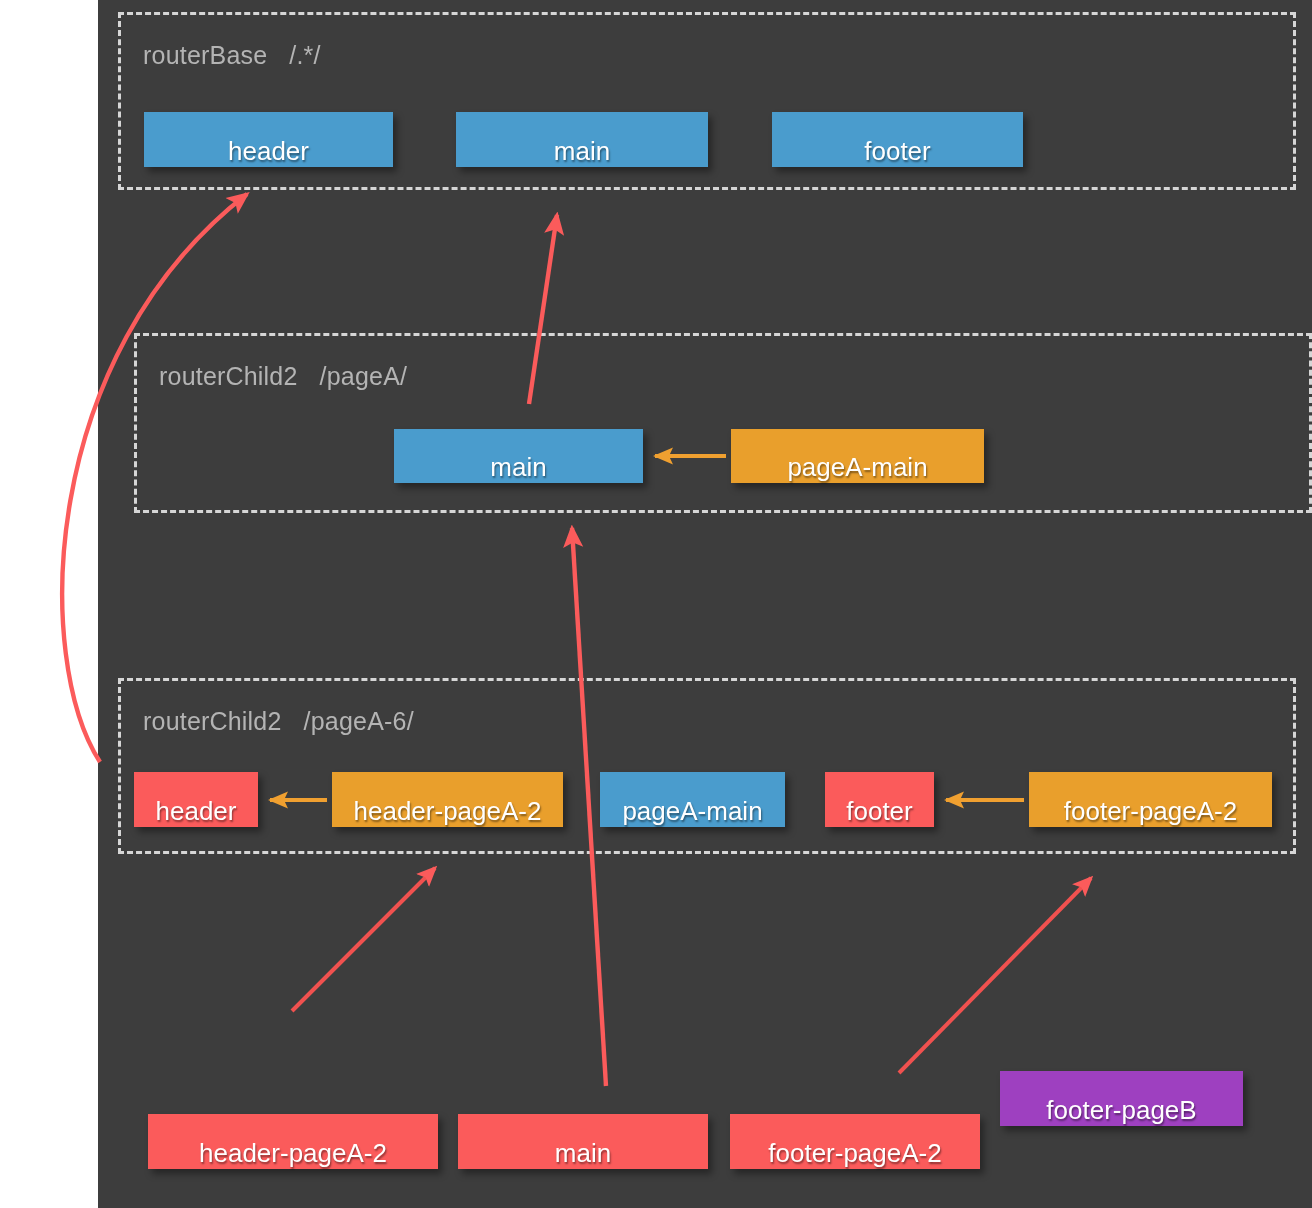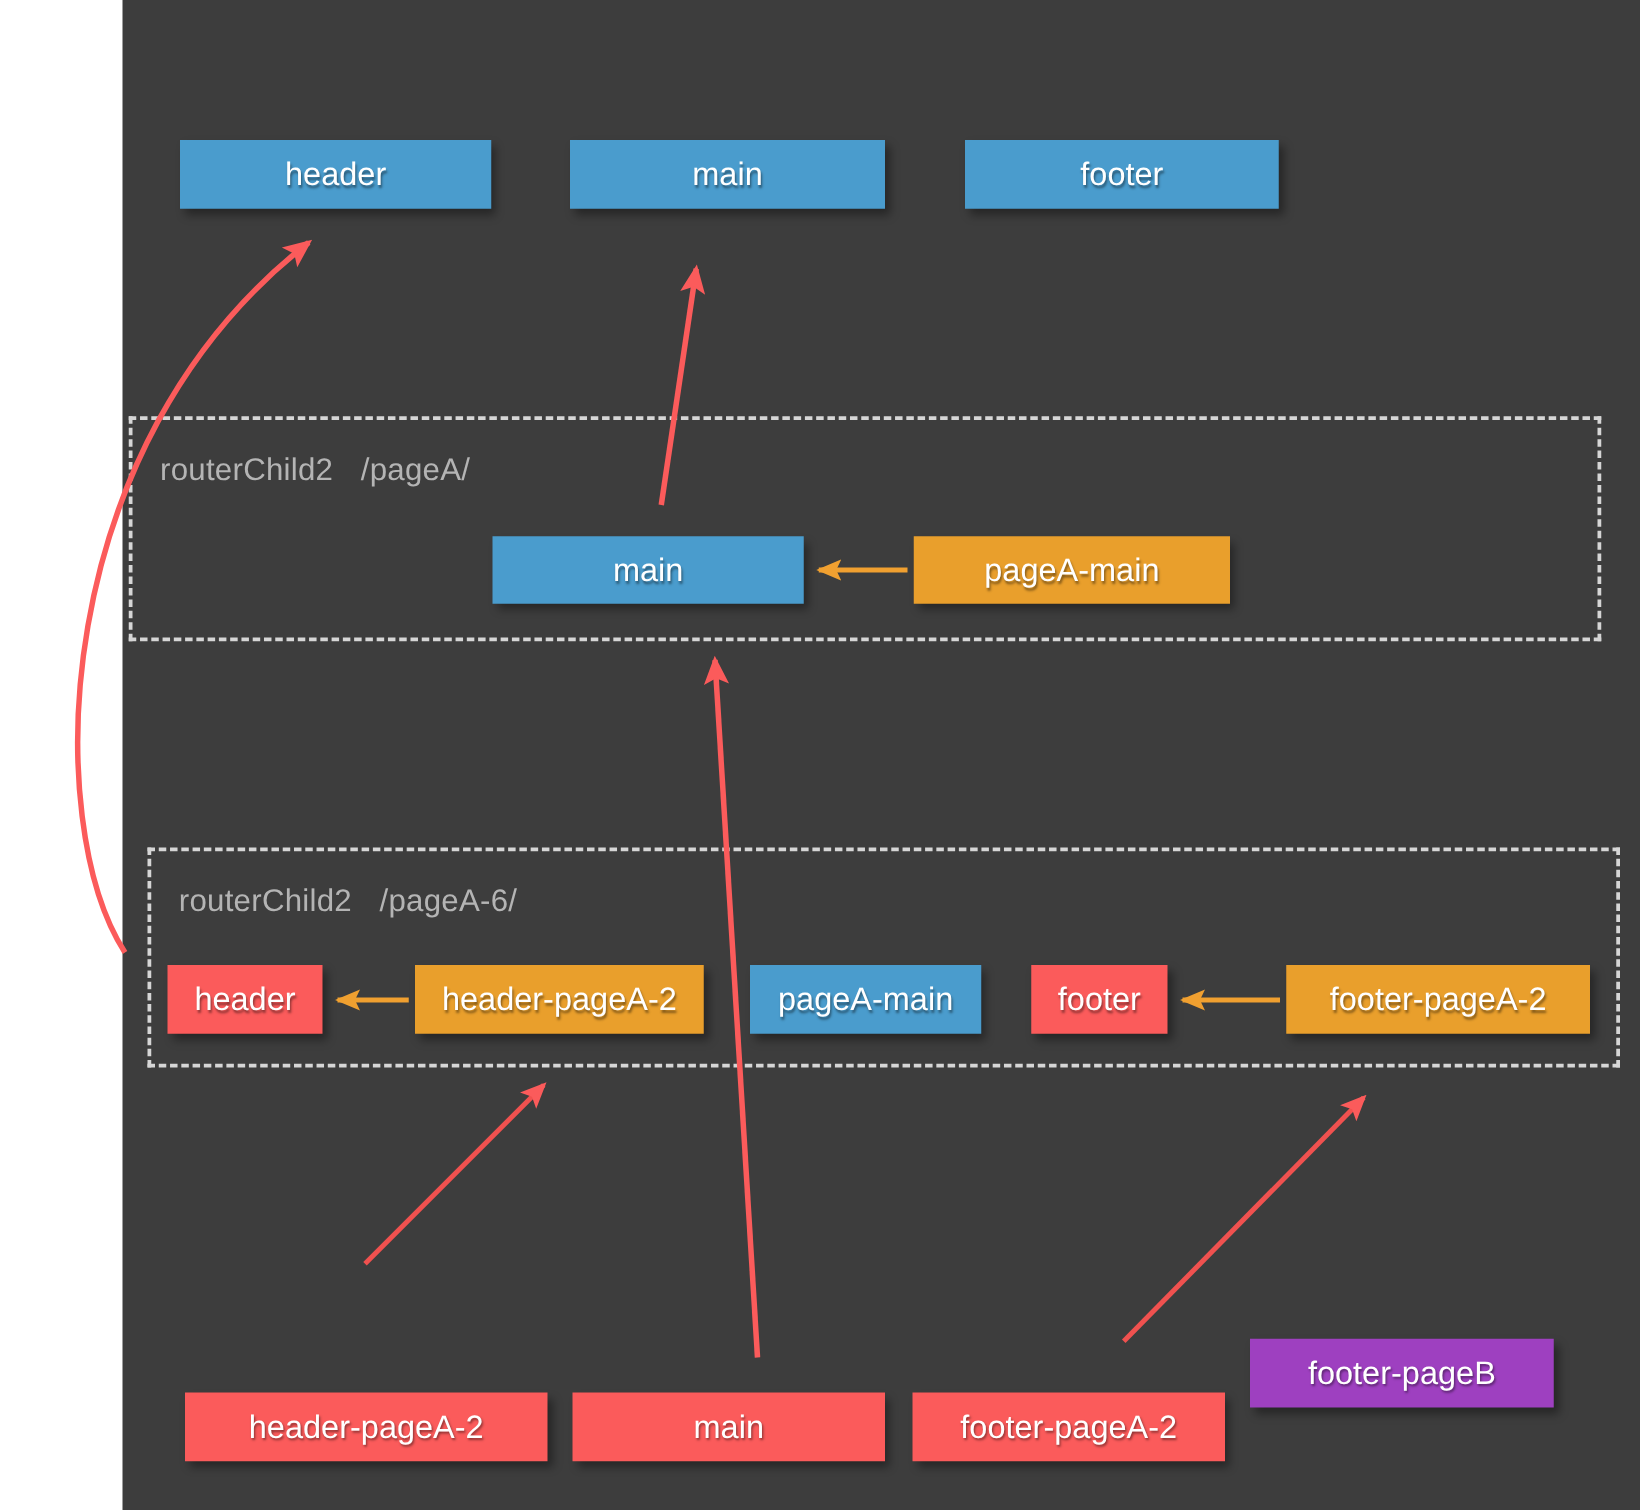--- a/index.html
+++ b/index.html
@@ -41,21 +41,21 @@
     letter-spacing: 0.2px;
   }
   .panel-title .route {
     margin-left: 22px;
   }
   
   .node {
     position: absolute;
     box-sizing: border-box;
     display: flex;
-    align-items: center;
+    align-items: flex-end;
     justify-content: center;
     color: #ffffff;
     font-size: 26px;
     text-shadow: 1px 2px 2px rgba(0,0,0,0.45);
     box-shadow: 4px 5px 7px rgba(0,0,0,0.38);
     white-space: nowrap;
     user-select: none;
   }
   .node.blue   { background: #4a9ccd; }
   .node.orange { background: #e99f2c; }
@@ -71,31 +71,36 @@
     overflow: visible;
   }
 </style>
 </head>
 <body>
 
 <div id="canvas">
 
   <div id="stage"></div>
 
+  <div class="panel" style="left:118px; top:12px; width:1178px; height:178px;">
+    <div class="panel-title">
+      <span>routerBase</span><span class="route">/.*/</span>
+    </div>
+  </div>
   <div class="node blue" style="left:144px; top:112px; width:249px; height:55px;">
     <span>header</span>
   </div>
   <div class="node blue" style="left:456px; top:112px; width:252px; height:55px;">
     <span>main</span>
   </div>
   <div class="node blue" style="left:772px; top:112px; width:251px; height:55px;">
     <span>footer</span>
   </div>
 
-  <div class="panel" style="left:103px; top:333px; width:1178px; height:180px;">
+  <div class="panel" style="left:134px; top:333px; width:1178px; height:180px;">
     <div class="panel-title">
       <span>routerChild2</span><span class="route">/pageA/</span>
     </div>
   </div>
   <div class="node blue" style="left:394px; top:429px; width:249px; height:54px;">
     <span>main</span>
   </div>
   <div class="node orange" style="left:731px; top:429px; width:253px; height:54px;">
     <span>pageA-main</span>
   </div>

